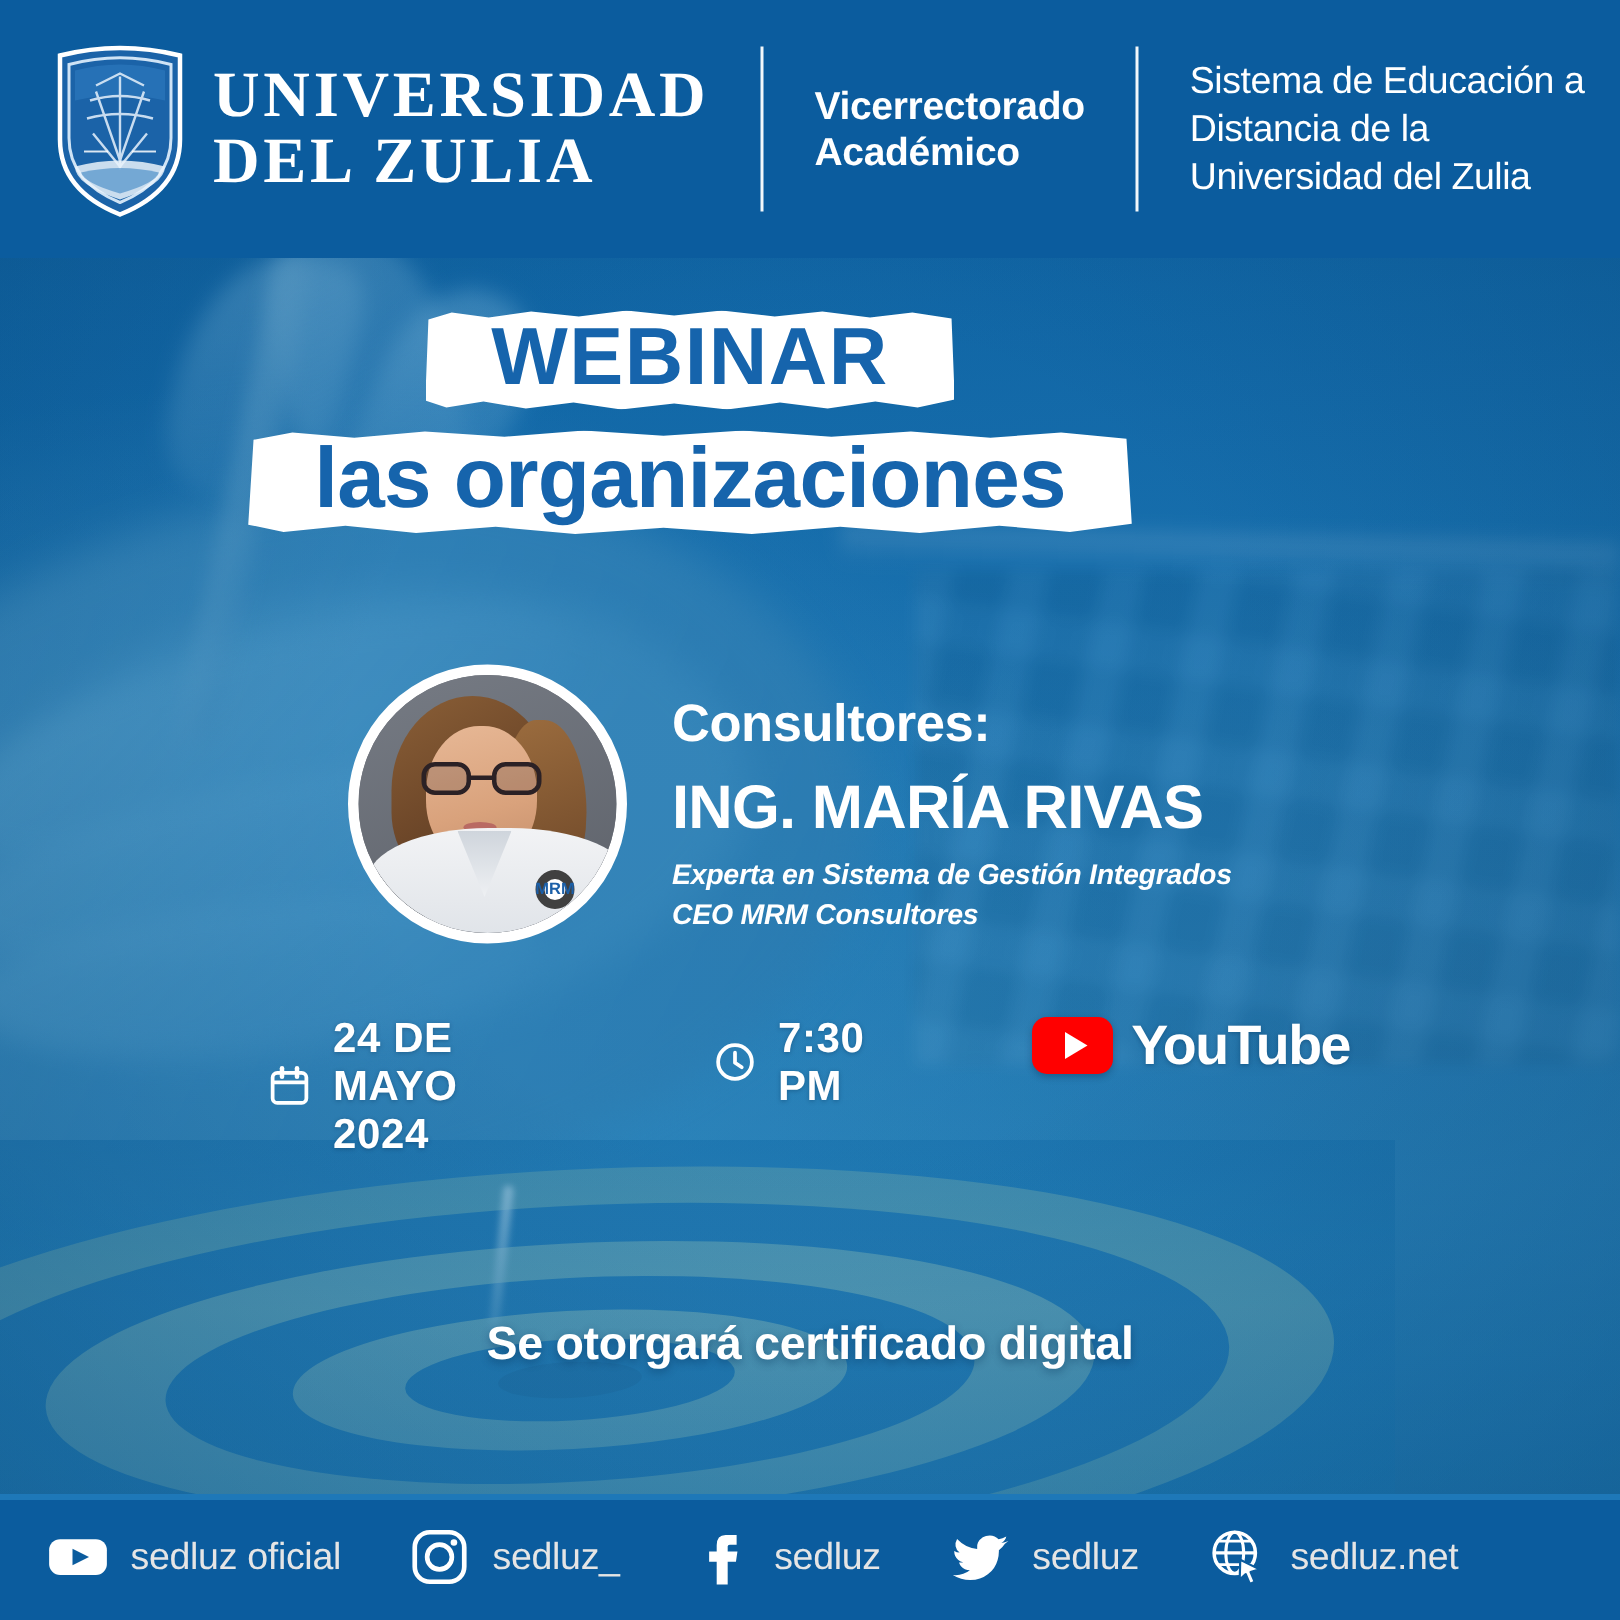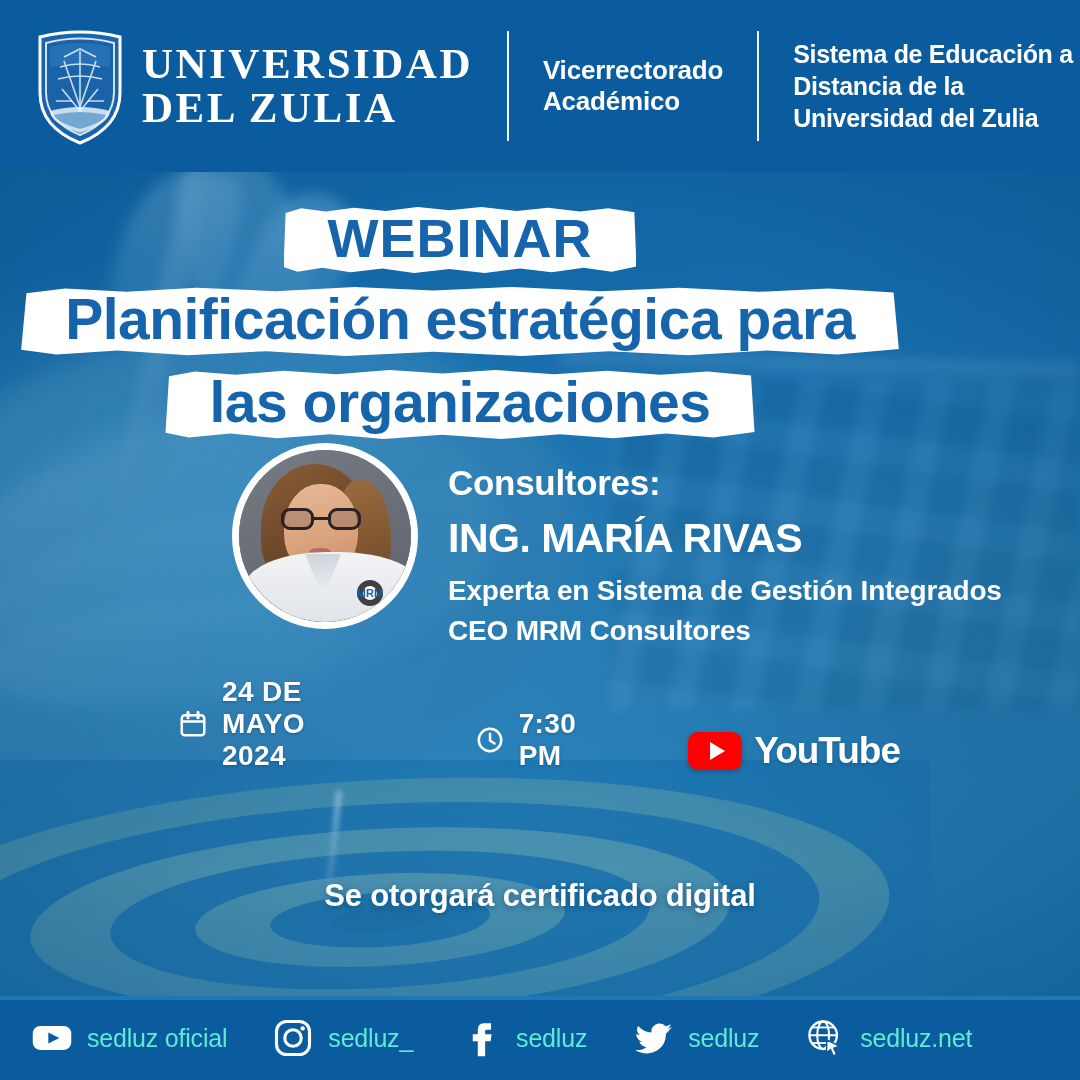--- a/index.html
+++ b/index.html
@@ -124,21 +124,21 @@
     letter-spacing:2.5px;
   }
   .uni-l1{font-size:43px;}
   .uni-l2{font-size:43px;margin-top:4px;}
   .divider{width:2px;height:110px;background:#ffffff;margin:0 34px;opacity:.95;}
   .vice{
     color:#fff;font-weight:700;font-size:26px;line-height:1.18;letter-spacing:-.2px;
     white-space:pre-line;
   }
   .sed{
-    color:#fff;font-weight:700;font-size:25px;line-height:1.28;letter-spacing:-.3px;
+    color:#fff;font-weight:400;font-size:25px;line-height:1.28;letter-spacing:-.3px;
     white-space:pre-line;
   }
 
   
   .titles{position:absolute;left:0;top:205px;width:920px;text-align:center;}
   .banner{
     position:relative;display:inline-block;
     color:#1664ac;font-weight:700;
     padding:6px 30px 10px;
     margin:0 auto;
@@ -206,24 +206,24 @@
     display:flex;align-items:center;justify-content:center;
     color:#1b5fa8;font-size:11px;font-weight:700;line-height:1;
   }
   .av-mon{
     position:absolute;left:0;bottom:0;width:44px;height:40px;background:#2b3238;border-radius:3px;
   }
 
   .speaker-txt{margin-left:30px;padding-top:22px;color:#fff;}
   .fac-label{font-size:35px;font-weight:700;letter-spacing:-.3px;line-height:1;margin-bottom:18px;}
   .fac-name{font-size:41px;font-weight:700;letter-spacing:-.5px;line-height:1;margin-bottom:12px;}
-  .fac-r1,.fac-r2{font-size:28px;font-weight:700;line-height:1.42;letter-spacing:-.2px;}
-
-  
-  .inforow{position:absolute;left:0;top:676px;width:900px;display:flex;align-items:flex-end;}
+  .fac-r1,.fac-r2{font-size:19px;font-weight:700;line-height:1.42;letter-spacing:-.2px;font-style:italic;}
+
+  
+  .inforow{position:absolute;left:0;top:676px;width:900px;display:flex;align-items:flex-start;}
   .info-date{display:flex;align-items:center;margin-left:178px;}
   .info-time{display:flex;align-items:center;margin-left:98px;}
   .info-yt{display:flex;align-items:center;margin-left:108px;}
   .ico{width:30px;height:30px;flex:0 0 auto;}
   .info-text{color:#fff;font-size:28px;font-weight:700;margin-left:14px;letter-spacing:.4px;
     text-shadow:0 1px 3px rgba(0,40,75,.35);}
   .yt-badge{
     width:54px;height:38px;border-radius:10px;background:#ff0000;
     display:flex;align-items:center;justify-content:center;
     box-shadow:0 2px 5px rgba(0,30,60,.3);
@@ -248,21 +248,21 @@
     text-shadow:0 2px 6px rgba(0,45,85,.45);
   }
 
   
   .footer{
     position:absolute;left:0;bottom:0;width:1080px;height:84px;background:#0b5c9e;
     display:flex;align-items:center;
   }
   .foot-top{position:absolute;left:0;top:0;width:1080px;height:4px;background:#1e78b8;}
   .soc{display:flex;align-items:center;}
-  .soc-label{color:#5eead4;font-size:25px;margin-left:13px;letter-spacing:-.2px;}
+  .soc-label{color:#e5e5e5;font-size:25px;margin-left:13px;letter-spacing:-.2px;}
   .s-yt{margin-left:30px;}
   .s-ig{margin-left:44px;}
   .s-fb{margin-left:46px;}
   .s-tw{margin-left:44px;}
   .s-web{margin-left:44px;}
   .sicon{width:44px;height:44px;flex:0 0 auto;}
 </style>
 </head>
 <body>
 
@@ -330,21 +330,20 @@
       <div class="divider"></div>
       <div class="sed">Sistema de Educación a
 Distancia de la
 Universidad del Zulia</div>
 
     </div>
   </div>
 
   <div class="titles">
     <div class="brow"><div class="banner b1"><span>WEBINAR</span></div></div>
-    <div class="brow"><div class="banner b2"><span>Planificación estratégica para</span></div></div>
     <div class="brow"><div class="banner b3"><span>las organizaciones</span></div></div>
   </div>
 
   <div class="speaker">
     <div class="avatar">
       <div class="av-bg"></div>
       <div class="av-mon"></div>
       <div class="av-hair"></div>
       <div class="av-hair-r"></div>
       <div class="av-face"></div>

